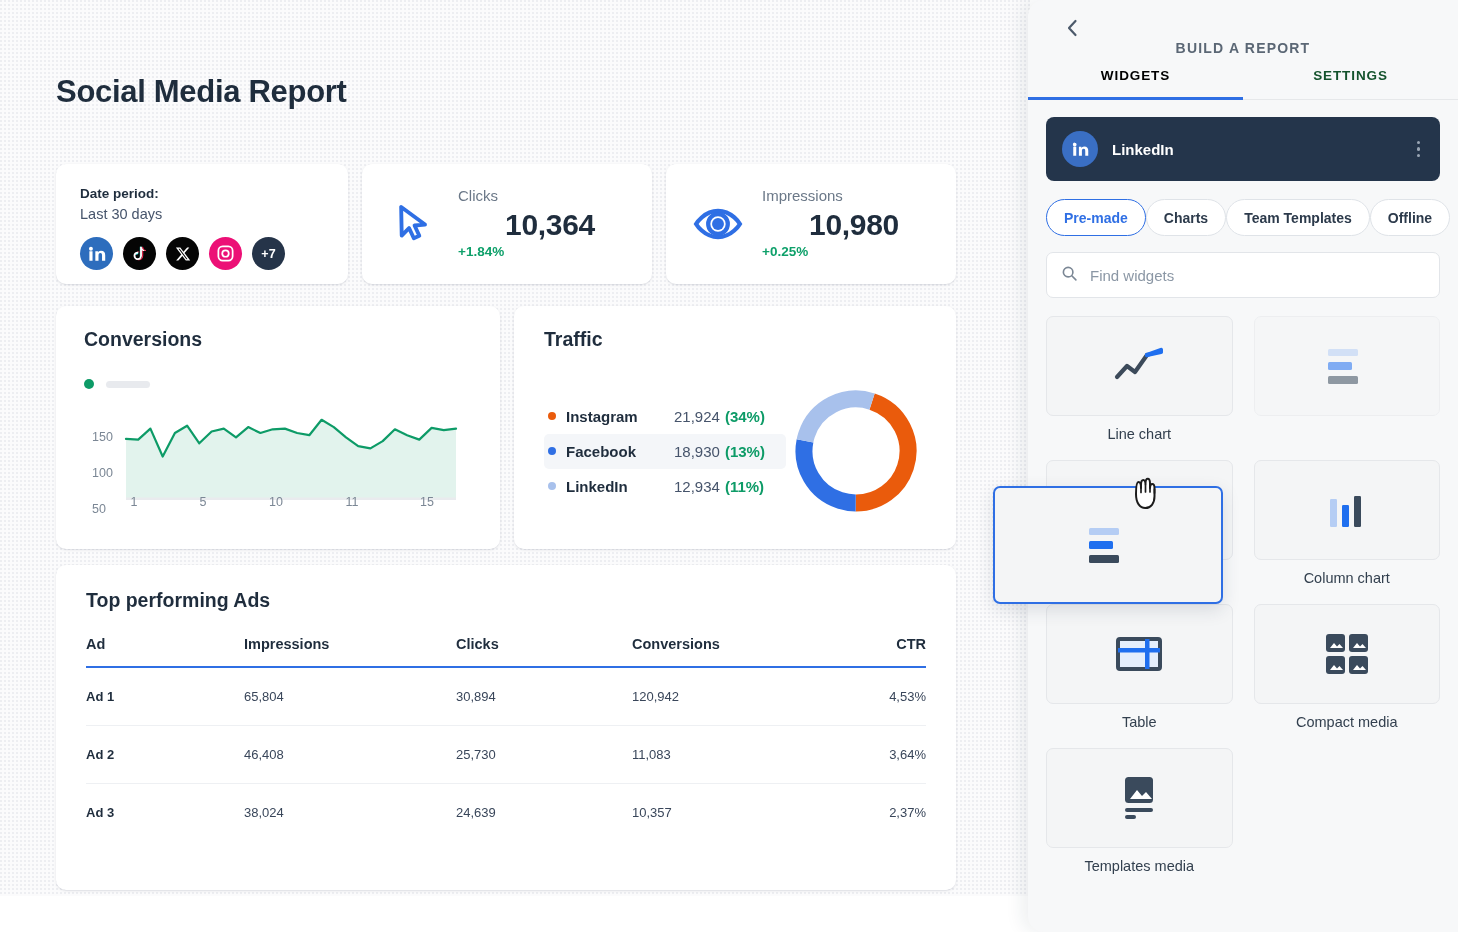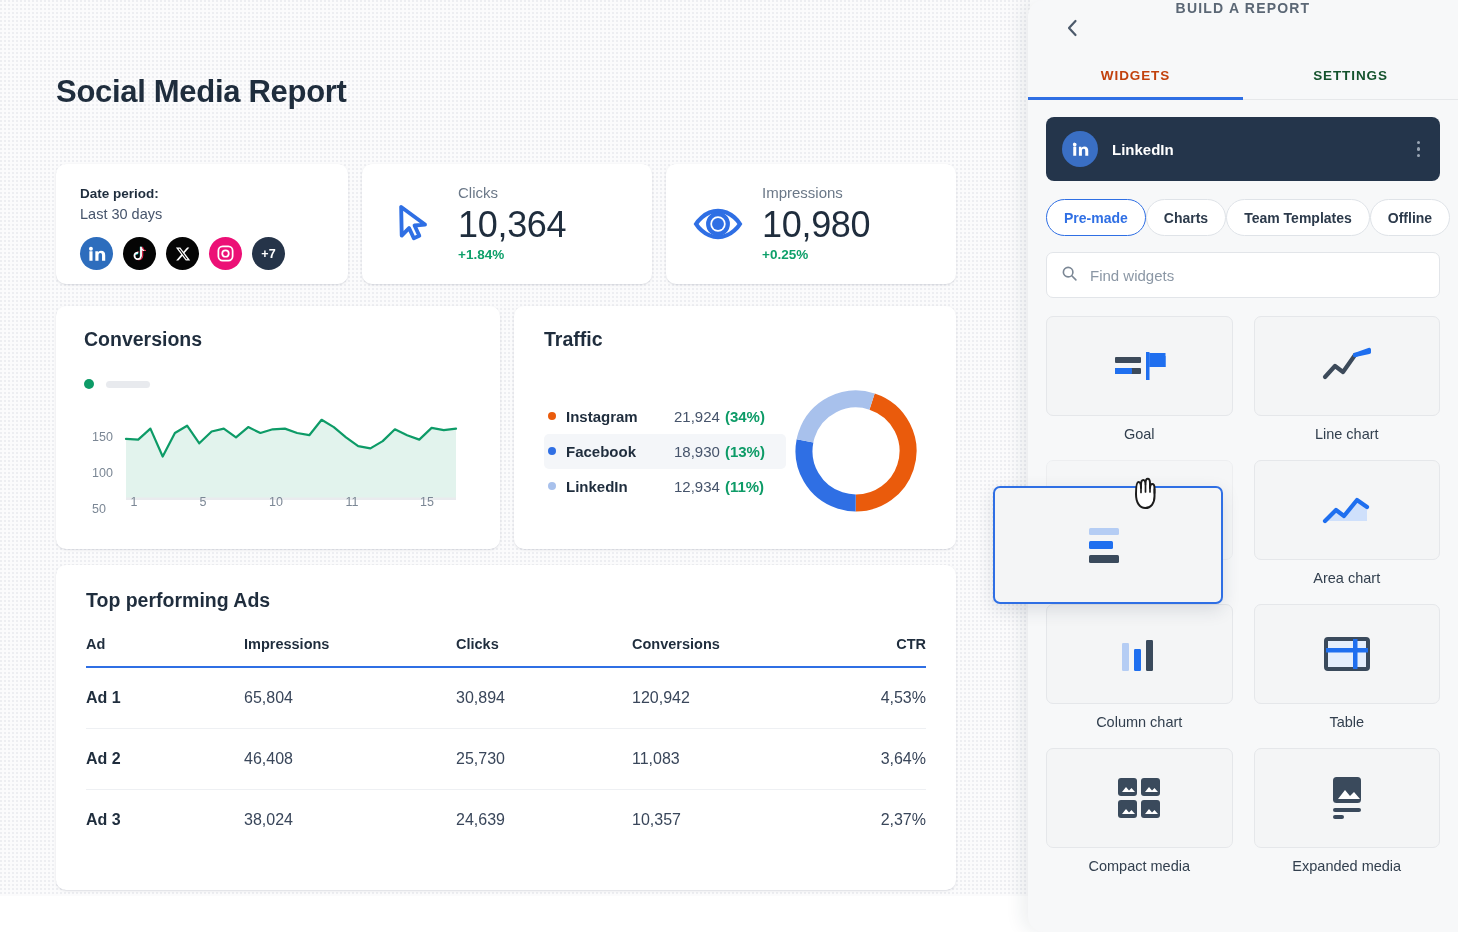--- a/index.html
+++ b/index.html
@@ -38,21 +38,21 @@
   .soc svg { display: block; }
   .soc-more { background: #253449; font-size: 12.5px; font-weight: 700; }
 
   
   #card-clicks { left: 362px; top: 164px; width: 290px; height: 120px; }
   #card-impr   { left: 666px; top: 164px; width: 290px; height: 120px; }
   .kpi { display: flex; align-items: center; height: 100%; padding: 0 26px; gap: 18px; }
   .kpi-icon { width: 52px; display: flex; align-items: center; justify-content: center; }
   .kpi-txt { display: flex; flex-direction: column; align-items: flex-start; }
   .kpi-name { font-size: 15px; color: #6b7888; line-height: 1.35; }
-  .kpi-val { font-size: 36px; font-weight: 400; color: #1f2d3d; line-height: 1.2; letter-spacing: -.3px; }
+  .kpi-val { font-size: 30px; font-weight: 700; color: #1f2d3d; line-height: 1.2; letter-spacing: -.3px; margin-left: 47px; }
   .kpi-delta { font-size: 13.5px; font-weight: 600; color: #0ea06a; line-height: 1.4; }
 
   
   #card-conv { left: 56px; top: 306px; width: 444px; height: 243px; padding: 22px 28px; }
   .card-h { font-size: 19.5px; font-weight: 700; color: #1f2d3d; }
   .legend-stub { display: flex; align-items: center; gap: 12px; margin-top: 28px; }
   .legend-dot { width: 10px; height: 10px; border-radius: 50%; background: #0d9b67; }
   .legend-bar { width: 44px; height: 7px; border-radius: 4px; background: #e8eaee; }
   .conv-plot { position: relative; margin-top: 22px; height: 108px; }
   .y-lab { position: absolute; right: 100%; margin-right: 8px; font-size: 12.5px; color: #7b8795; transform: translateY(-50%); }
@@ -67,43 +67,43 @@
   .lg-dot { width: 8px; height: 8px; border-radius: 50%; margin-right: 10px; flex: none; }
   .lg-name { font-size: 15px; font-weight: 700; color: #1f2d3d; width: 108px; }
   .lg-num { font-size: 15px; color: #46546b; }
   .lg-pct { font-size: 15px; font-weight: 700; color: #0d9b67; margin-left: 5px; }
 
   
   #card-ads { left: 56px; top: 565px; width: 900px; height: 325px; padding: 24px 30px; }
   .tbl { width: 100%; border-collapse: collapse; margin-top: 18px; }
   .tbl th { text-align: left; font-size: 14.5px; font-weight: 700; color: #1f2d3d;
             padding: 6px 0 14px 0; border-bottom: 2.5px solid #2f6fe4; }
-  .tbl td { font-size: 16px; color: #39465a; padding: 21px 0; border-bottom: 1px solid #eef0f3; }
+  .tbl td { font-size: 13px; color: #39465a; padding: 21px 0; border-bottom: 1px solid #eef0f3; }
   .tbl tr:last-child td { border-bottom: none; }
   .tbl td.adname { font-weight: 700; color: #1f2d3d; }
   .c0 { width: 158px; } .c1 { width: 212px; } .c2 { width: 176px; } .c3 { width: 220px; }
   .c4 { text-align: right; }
   .tbl th.c4 { text-align: right; }
 
   
   .panel {
     position: absolute; right: 0; top: 0; width: 430px; height: 932px;
     background: #f7f8f9; border-top-left-radius: 16px; border-bottom-left-radius: 16px;
     box-shadow: -6px 0 18px rgba(30,45,70,.08);
     overflow: hidden;
   }
-  .panel-head { height: 56px; display: flex; align-items: flex-start; position: relative; }
+  .panel-head { height: 56px; display: flex; align-items: flex-end; position: relative; }
   .back-btn { position: absolute; left: 32px; top: 16px; width: 24px; height: 24px;
               display: flex; align-items: center; justify-content: center; cursor: pointer; }
   .panel-title { width: 100%; text-align: center; font-size: 14px; font-weight: 700;
                  letter-spacing: 1.2px; color: #5b6775; }
   .tabs { display: flex; height: 44px; border-bottom: 1px solid #e6e8ea; }
   .tab { flex: 1; text-align: center; font-size: 13.5px; font-weight: 700; letter-spacing: .9px;
          color: #14532d; line-height: 40px; cursor: pointer; position: relative; }
-  .tab.active { color: #c2410c; }
+  .tab.active { color: #000000; }
   .tab.active::after { content: ""; position: absolute; left: 0; right: 0; bottom: -1px;
                        height: 3px; background: #2f6fe4; }
 
   .src-card { margin: 17px 18px 0 18px; height: 64px; background: #24354b; border-radius: 8px;
               display: flex; align-items: center; padding: 0 16px; }
   .src-avatar { width: 36px; height: 36px; border-radius: 50%; background: #3a6fc4;
                 display: flex; align-items: center; justify-content: center; margin-right: 14px; }
   .src-name { font-size: 15px; font-weight: 700; color: #fff; flex: 1; }
   .kebab { display: flex; flex-direction: column; gap: 3px; padding: 4px; cursor: pointer; }
   .kebab i { width: 3.5px; height: 3.5px; border-radius: 50%; background: #9aa6b4; display: block; }
@@ -347,33 +347,20 @@
             <circle cx="8.4" cy="8.4" r="5.6"></circle>
             <path d="M12.7 12.7L17.5 17.5"></path>
           </svg>
       </span>
       <input type="text" placeholder="Find widgets" style="">
     </div>
 
     <div class="wgrid" id="widget-grid">
         <div class="wcell">
           <div class="wtile">
-            <svg width="60" height="44" viewBox="0 0 60 44">
-              <rect x="6" y="13" width="26" height="6" rx="1" fill="#3c4a5a"></rect>
-              <rect x="6" y="24" width="26" height="6" rx="1" fill="#3c4a5a"></rect>
-              <rect x="6" y="24" width="17" height="6" rx="1" fill="#1f6fef"></rect>
-              <rect x="37" y="8" width="3.5" height="28" fill="#1f6fef"></rect>
-              <path d="M40.5 9h16v14h-16z" fill="#1f6fef"></path>
-              <path d="M40.5 9l8 0 0 3 8 0 0 11-16 0z" fill="#1f6fef"></path>
-            </svg>
-          </div>
-          <div class="wlabel">Goal</div>
-        </div>
-        <div class="wcell">
-          <div class="wtile">
             <svg width="56" height="40" viewBox="0 0 56 40" fill="none" stroke="#3c4a5a" stroke-width="4.2" stroke-linecap="round" stroke-linejoin="round">
               <path d="M6 31l10-11 8 6 12-17"></path>
               <path d="M36 9l14-3" stroke="#1f6fef"></path>
               <path d="M36 9L50 4" stroke="#1f6fef"></path>
             </svg>
           </div>
           <div class="wlabel">Line chart</div>
         </div>
         <div class="wcell">
           <div class="wtile" style="opacity: 0.55;">
@@ -435,21 +422,21 @@
         </div>
         <div class="wcell">
           <div class="wtile">
             <svg width="46" height="46" viewBox="0 0 46 46">
               <rect x="9" y="2" width="28" height="26" rx="3.5" fill="#3a4a5c"></rect>
               <path d="M14 24l7-9 5 6 4-4 6 7z" fill="#fff"></path>
               <rect x="9" y="33" width="28" height="4" rx="2" fill="#3a4a5c"></rect>
               <rect x="9" y="40" width="11" height="4" rx="2" fill="#3a4a5c"></rect>
             </svg>
           </div>
-          <div class="wlabel">Expanded media</div>
+          <div class="wlabel">Templates media</div>
         </div>
       </div>
   </div>
 
   <div class="drag-tile">
     <svg width="56" height="46" viewBox="0 0 56 46">
       <rect x="9" y="6" width="30" height="7" rx="1.5" fill="#b5cdf4"></rect>
       <rect x="9" y="19" width="24" height="8" rx="1.5" fill="#1f6fef"></rect>
       <rect x="9" y="33" width="30" height="8" rx="1.5" fill="#3a4a5c"></rect>
     </svg>

